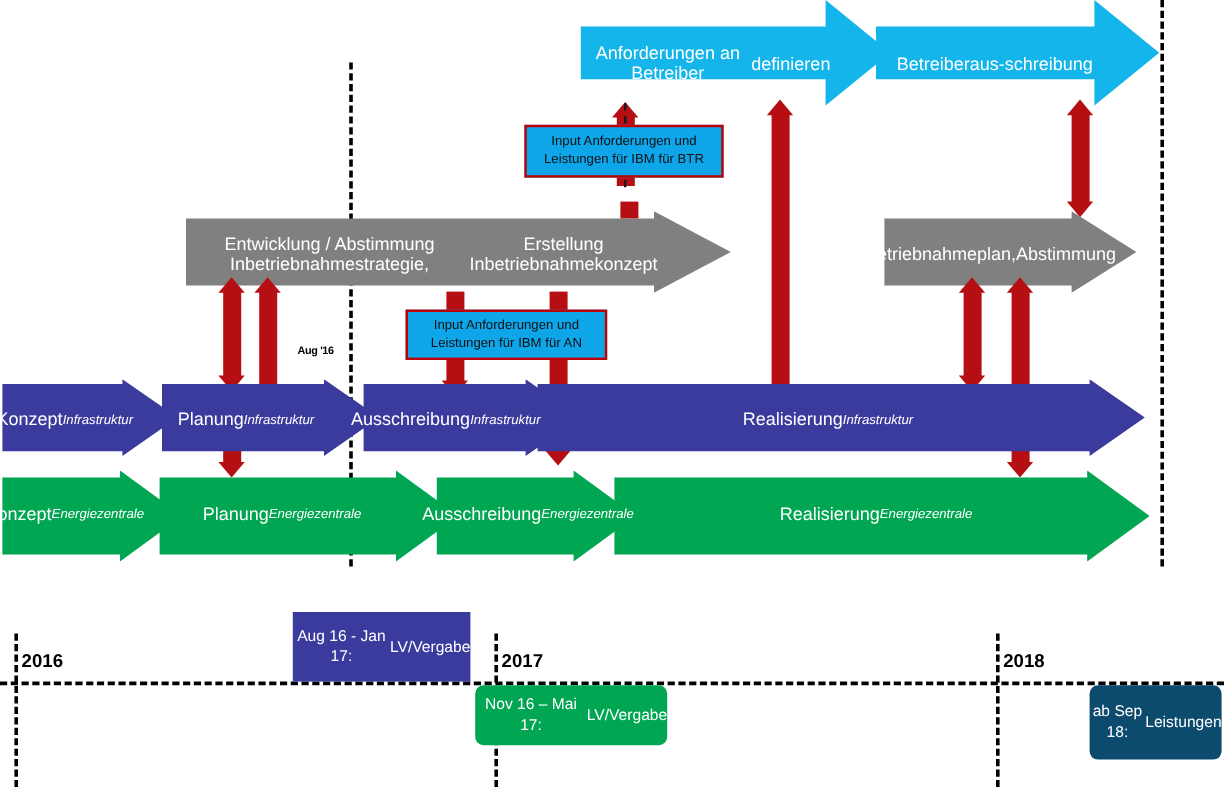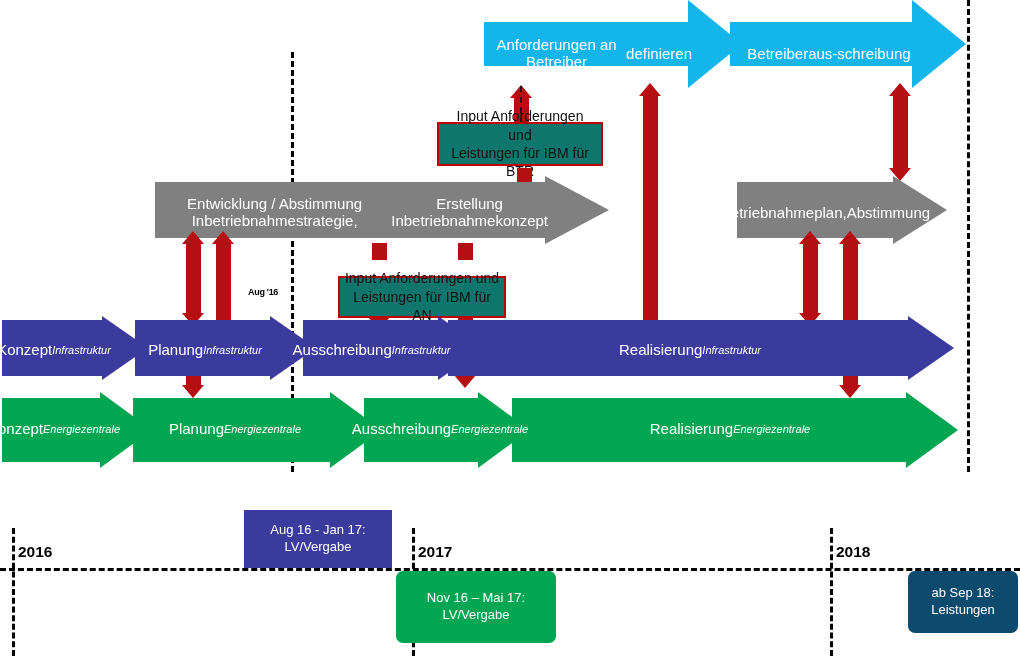--- a/index.html
+++ b/index.html
@@ -17,29 +17,29 @@
   .chev .t1{font-size:15px;}
   .chev .t2{font-size:11px;font-style:italic;}
 
   
   .rstem{position:absolute;background:#b50e13;}
   .rhead{position:absolute;width:0;height:0;}
   .rhead.up{border-left:11px solid transparent;border-right:11px solid transparent;border-bottom:13px solid #b50e13;}
   .rhead.down{border-left:11px solid transparent;border-right:11px solid transparent;border-top:13px solid #b50e13;}
 
   
-  .callout{position:absolute;background:#0f766e;border:2px solid #c00000;
+  .callout{position:absolute;background:#0ea5e9;border:2px solid #c00000;
            display:flex;align-items:center;justify-content:center;text-align:center;
-           font-size:14px;color:#111;line-height:1.32;padding:2px 4px;box-sizing:border-box;margin-top:18px;}
+           font-size:11px;color:#111;line-height:1.32;padding:2px 4px;box-sizing:border-box;}
 
   
   .hline{position:absolute;height:0;border-top:3px dashed #000;}
   .yearlbl{position:absolute;font-size:15.5px;font-weight:bold;color:#000;}
   .pill{position:absolute;border-radius:7px;color:#fff;display:flex;
-        flex-direction:column;align-items:center;justify-content:center;
+        flex-direction:row;align-items:center;justify-content:center;
         text-align:center;font-size:13px;line-height:1.3;}
   .pill.sq{border-radius:0;}
   .tinylbl{position:absolute;font-size:9px;font-weight:bold;color:#000;
            letter-spacing:-0.3px;}
 </style>
 </head>
 <body>
 
 <div id="stage">
 
@@ -198,21 +198,21 @@
 
   <div class="yearlbl" style="left:18px;top:543px;">2016</div>
   <div class="yearlbl" style="left:418px;top:543px;">2017</div>
   <div class="yearlbl" style="left:836px;top:543px;">2018</div>
 
   <div class="pill sq" style="left:244px;top:510px;width:148px;height:58px;background:#3b3b9e;">
     <span>Aug 16 - Jan 17:</span>
     <span>LV/Vergabe</span>
   </div>
 
-  <div class="pill" style="left:396px;top:571px;width:160px;height:72px;background:#00a651;">
+  <div class="pill" style="left:396px;top:571px;width:160px;height:50px;background:#00a651;">
     <span>Nov 16 – Mai 17:</span>
     <span>LV/Vergabe</span>
   </div>
 
   <div class="pill" style="left:908px;top:571px;width:110px;height:62px;background:#0c4a6e;">
     <span>ab Sep 18:</span>
     <span>Leistungen</span>
   </div>
 
 </div>

